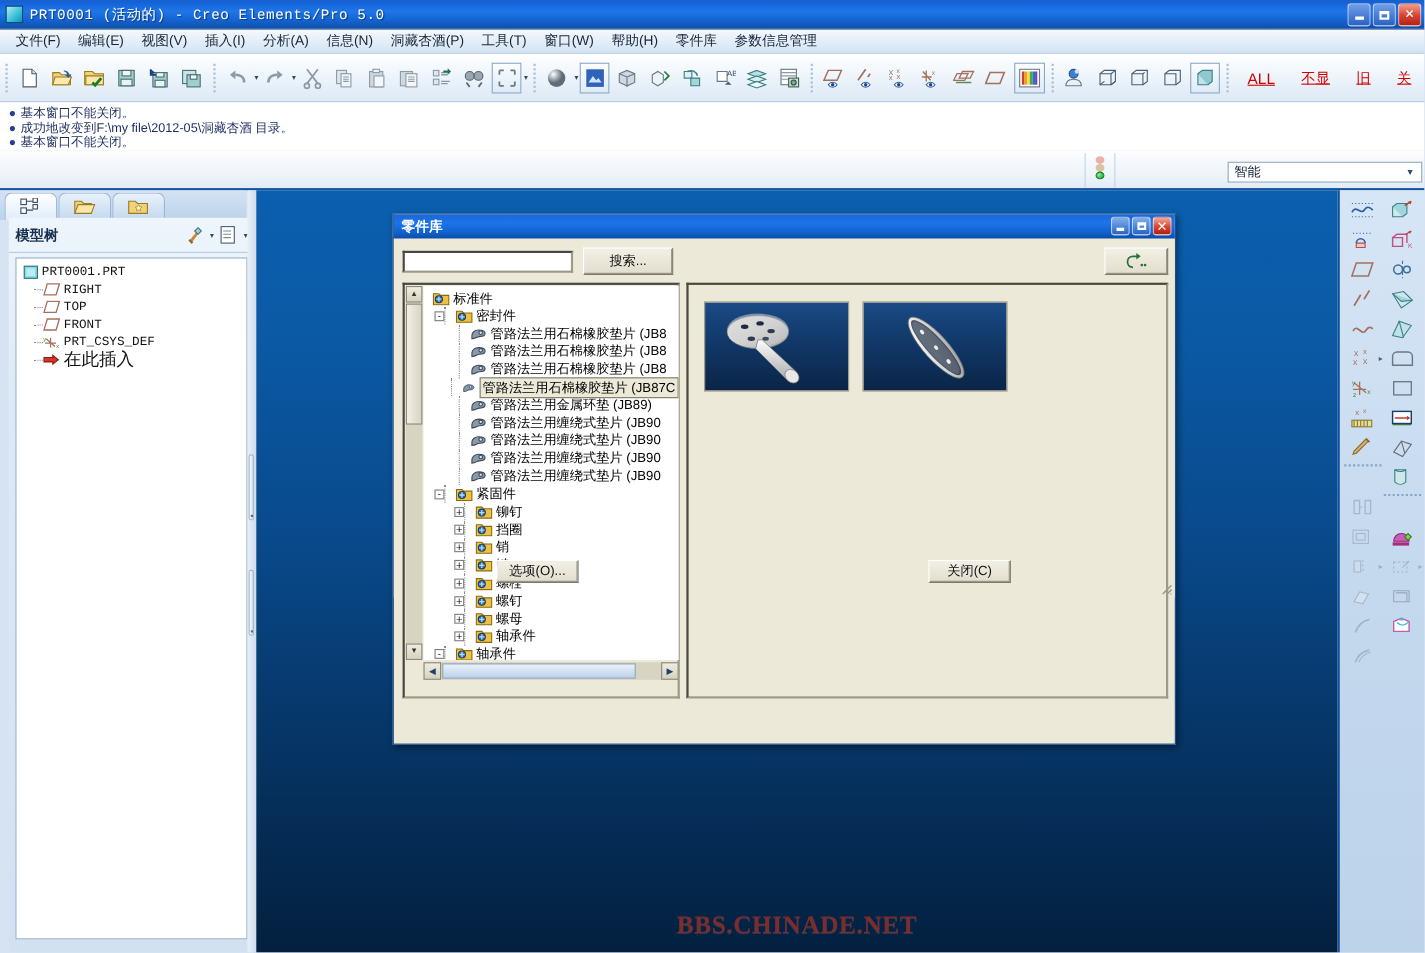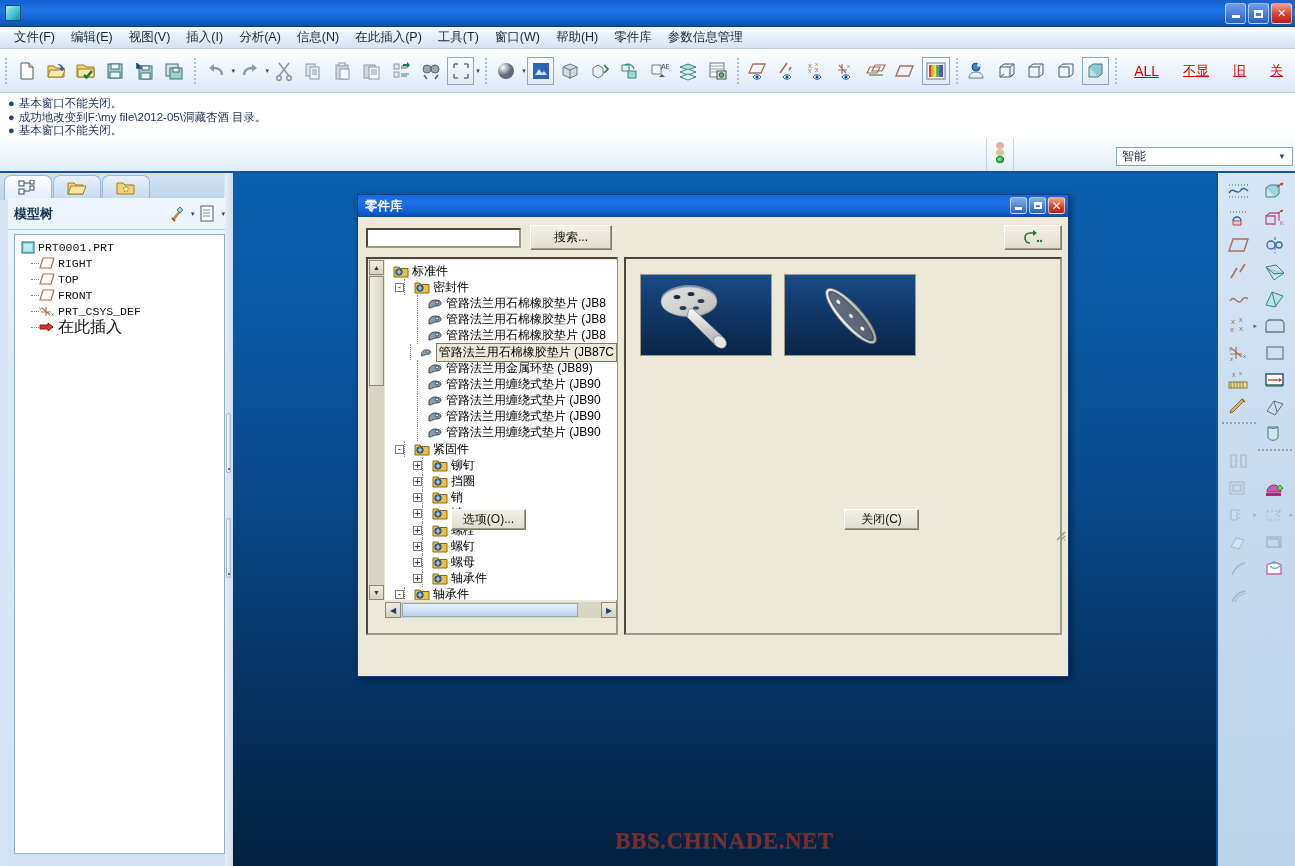--- a/index.html
+++ b/index.html
@@ -253,41 +253,42 @@
 
   svg { display: block; }
 </style>
 </head>
 <body>
 
 <div id="app">
 
   <div class="titlebar">
     <div class="winicon"></div>
+    <div class="ttext">PRT0001 (活动的) - Creo Elements/Pro 5.0</div>
     <div class="wbtns">
       <div class="wbtn min">
           <div class="sq-min"></div>
         </div>
       <div class="wbtn max">
           <div class="sq-max"></div>
         </div>
       <div class="wbtn cls">
           <span>✕</span>
         </div>
     </div>
   </div>
 
   <div class="menubar">
     <div class="mi">文件(F)</div>
     <div class="mi">编辑(E)</div>
     <div class="mi">视图(V)</div>
     <div class="mi">插入(I)</div>
     <div class="mi">分析(A)</div>
     <div class="mi">信息(N)</div>
-    <div class="mi">在此插入(P)</div>
+    <div class="mi">洞藏杏酒(P)</div>
     <div class="mi">工具(T)</div>
     <div class="mi">窗口(W)</div>
     <div class="mi">帮助(H)</div>
     <div class="mi">零件库</div>
     <div class="mi">参数信息管理</div>
   </div>
 
   <div class="toolbar">
     <div class="tsep"></div>
 

